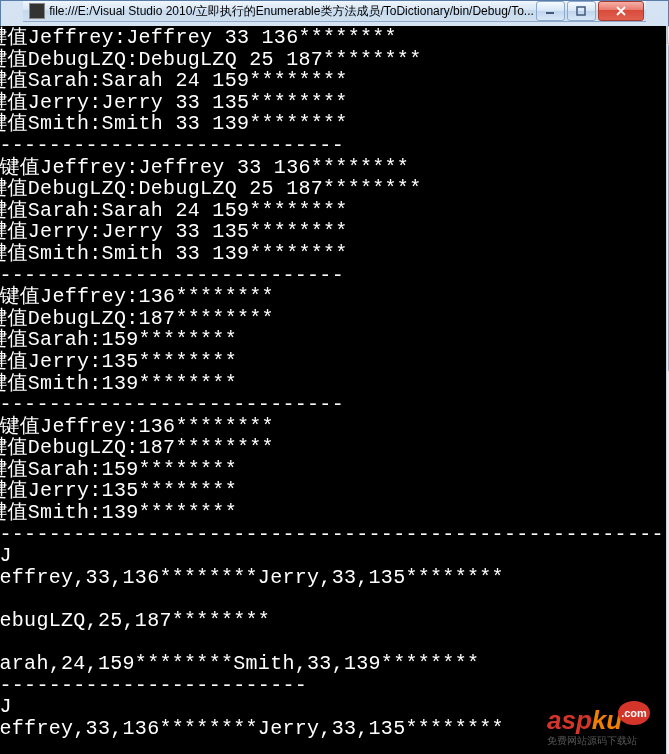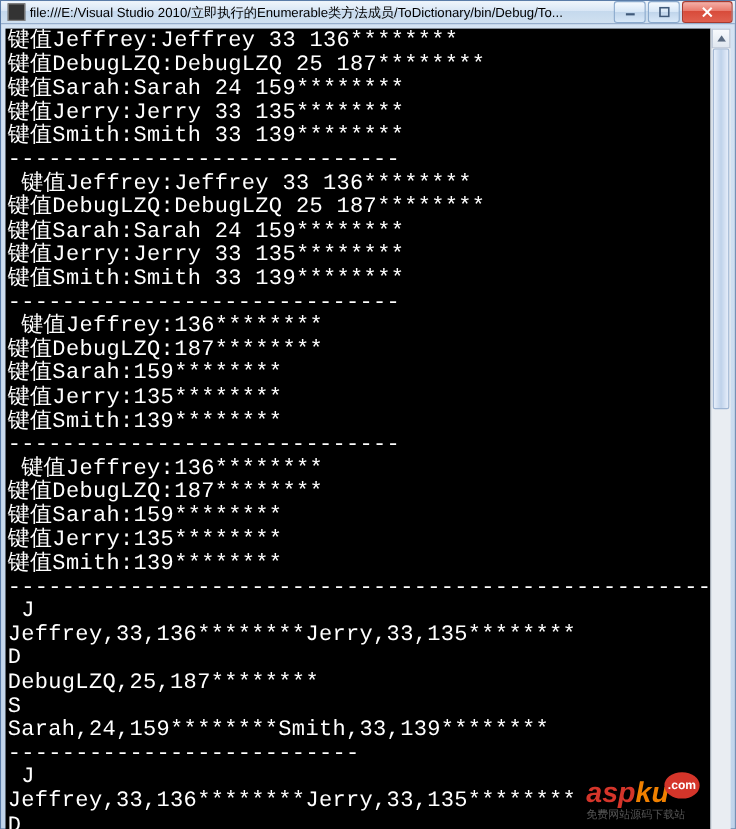--- a/index.html
+++ b/index.html
@@ -11,20 +11,21 @@
       position: relative;
       overflow: hidden;
     }
     .window {
       width: 100%;
       height: 100%;
       background: linear-gradient(to bottom, #d5e3f3 0%, #c0d4eb 100%);
       border: 1px solid #5a7ca8;
       display: flex;
       flex-direction: column;
+      align-items: center;
     }
     .titlebar {
       height: 28px;
       background: linear-gradient(to bottom, #f0f6fc 0%, #d8e6f5 45%, #c5d9ed 46%, #d0e0f0 100%);
       display: flex;
       align-items: center;
       padding: 0 2px 0 6px;
       border-bottom: 1px solid #8fa8c8;
     }
     .titlebar-icon {
@@ -135,21 +136,21 @@
       left: -4px;
     }
     .watermark .sub {
       display: block;
       font-size: 10px;
       font-weight: normal;
       font-style: normal;
       color: #555;
       text-align: right;
       margin-top: -2px;
-      margin-right: 32px;
+      margin-right: 18px;
     }
   </style>
 </head>
 <body>
 
 <div class="window">
   <div class="titlebar">
     <div class="titlebar-icon"></div>
     <div class="titlebar-title">file:///E:/Visual Studio 2010/立即执行的Enumerable类方法成员/ToDictionary/bin/Debug/To...</div>
     <div class="titlebar-buttons">

